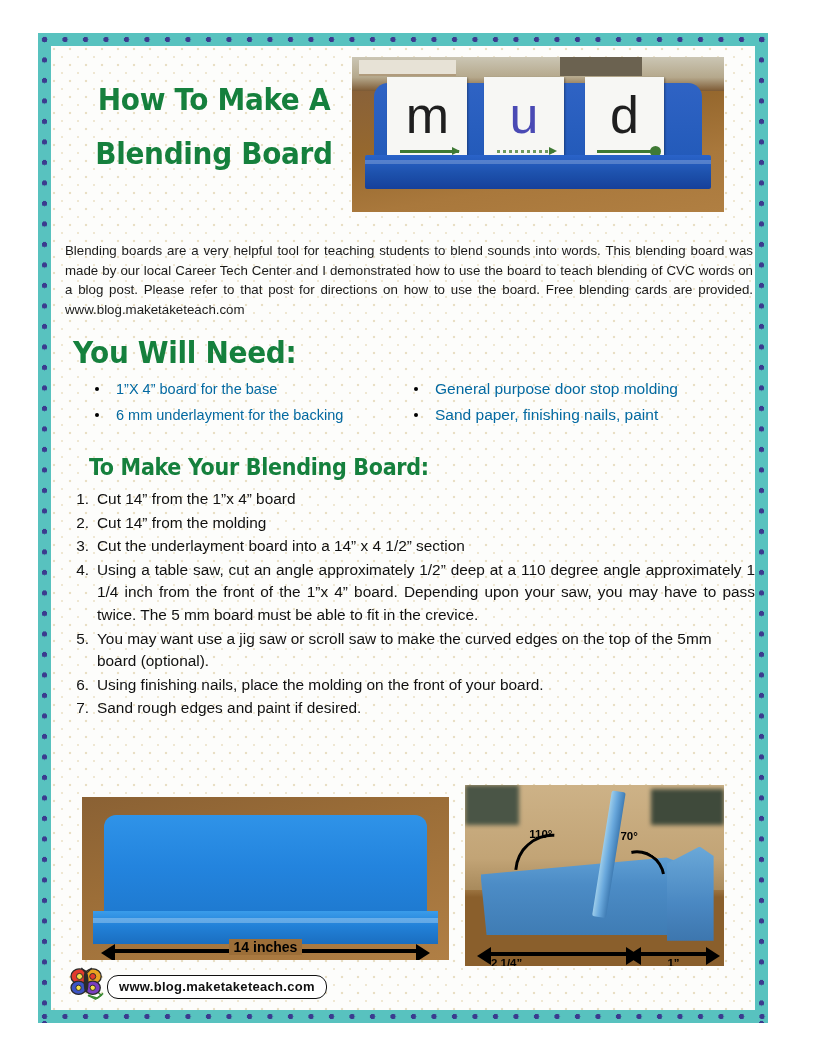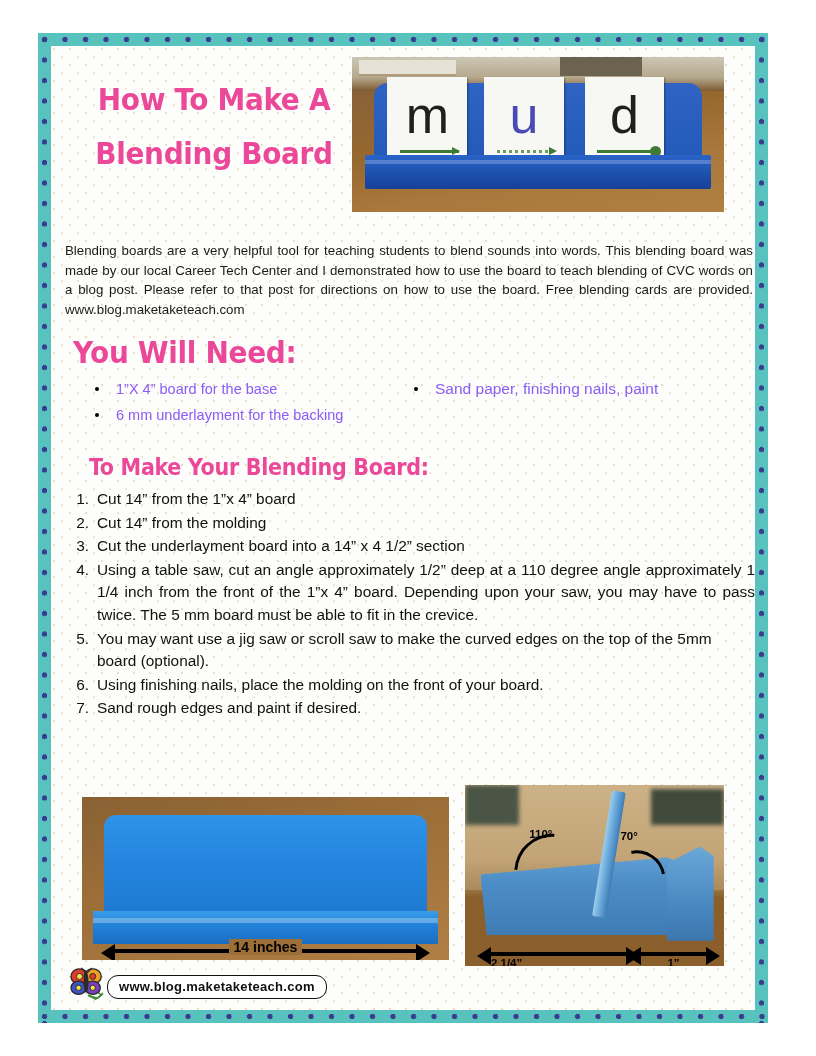--- a/index.html
+++ b/index.html
@@ -67,21 +67,21 @@
     left: 51px;
     top: 46px;
     width: 704px;
     height: 964px;
   }
 
   
   .marker {
     font-family: "DejaVu Sans Condensed", "Liberation Sans Narrow", "Liberation Sans", sans-serif;
     font-weight: bold;
-    color: #ec4899;
+    color: #15803d;
     letter-spacing: -0.3px;
   }
 
   .main-title {
     position: absolute;
     left: 13px;
     top: 26px;
     width: 300px;
     font-size: 31px;
     line-height: 54px;
@@ -202,21 +202,21 @@
     font-size: 23px;
     margin-left: 16px;
   }
 
   
   .needs {
     position: absolute;
     top: 330px;
     font-size: 14.5px;
     line-height: 26px;
-    color: #8b5cf6;
+    color: #0369a1;
     list-style: none;
     margin: 0;
     padding: 0;
   }
   .needs-left { left: 36px; width: 330px; }
   .needs-right { left: 355px; width: 330px; }
   .needs li {
     position: relative;
     padding-left: 29px;
   }
@@ -459,20 +459,21 @@
 
     <p class="intro">Blending boards are a very helpful tool  for teaching students to blend sounds into words.  This blending board was made by our local Career Tech Center and I demonstrated how to use the board to teach blending of CVC words on a blog post.  Please refer to that post for directions on how to use the board.  Free blending cards are provided.  www.blog.maketaketeach.com</p>
 
     <div class="h-need marker">You Will Need:</div>
 
     <ul class="needs needs-left">
       <li>1”X 4” board for the base</li>
       <li>6 mm underlayment for the backing</li>
     </ul>
     <ul class="needs needs-right">
+      <li>General purpose door stop molding</li>
       <li>Sand paper, finishing nails, paint</li>
     </ul>
 
     <div class="h-make marker">To Make Your Blending Board:</div>
 
     <ol class="steps">
       <li>
         <span class="num">1.</span>
         <span class="txt">Cut 14” from the 1”x 4” board</span>
       </li>

